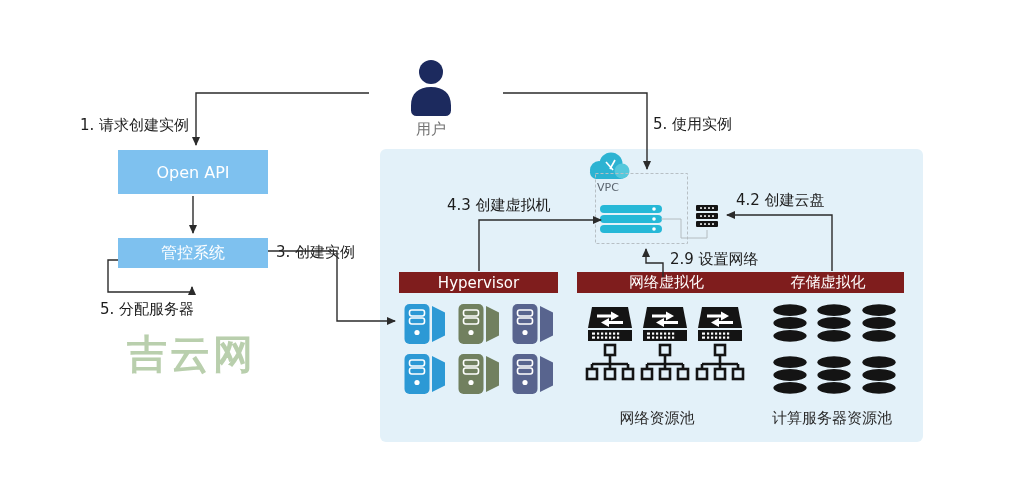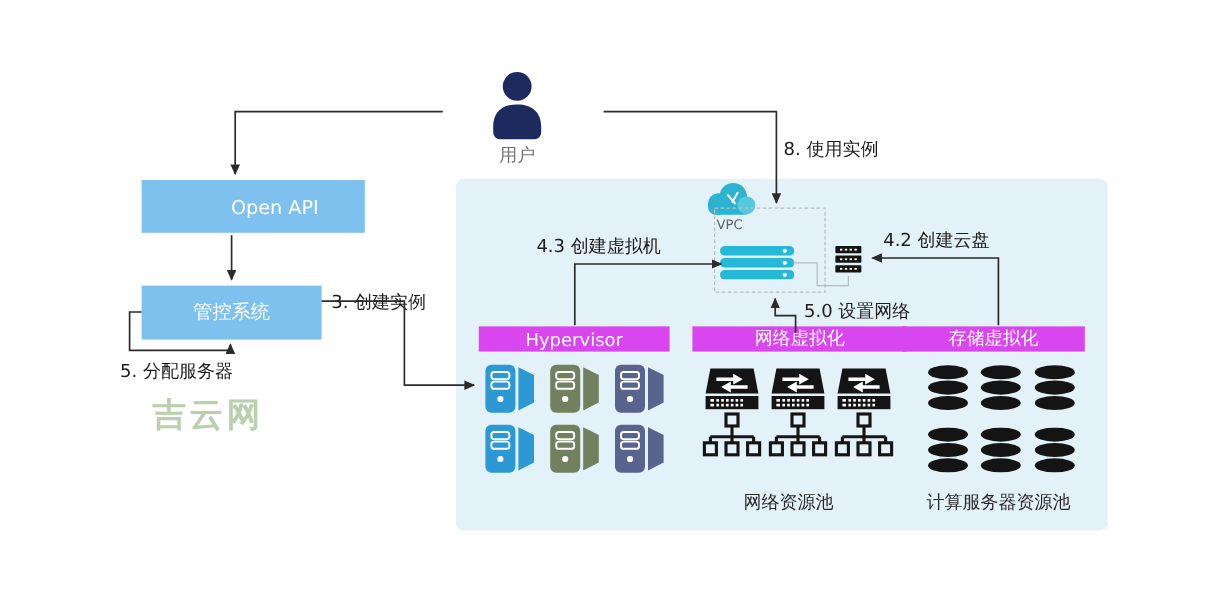--- a/index.html
+++ b/index.html
@@ -2,35 +2,35 @@
 <html><head>
 <meta charset="utf-8">
 <style>
   html,body{margin:0;padding:0;background:#fff;}
   .canvas{
     position:relative;width:1025px;height:500px;background:#ffffff;overflow:hidden;
     font-family:"DejaVu Sans","Liberation Sans",sans-serif;color:#1f1f1f;
   }
   .abs{position:absolute;}
   .watermark{
-    left:127px;top:327px;font-size:28px;font-weight:bold;color:#b9cfad;
+    left:127px;top:327px;font-size:40px;font-weight:bold;color:#b9cfad;
     letter-spacing:3px;user-select:none;
   }
   .panel{
     left:380px;top:149px;width:543px;height:293px;background:#e3f1f9;border-radius:6px;
   }
   .step-label{font-size:15px;color:#1c1c1c;white-space:nowrap;}
   .node{
     width:150px;height:44px;background:#7ec1ef;color:#ffffff;font-size:16px;
     display:flex;align-items:center;justify-content:center;white-space:nowrap;
   }
-  .node.open-api{left:118px;top:150px;padding-left:36px;}
-  .node.control{left:118px;top:238px;height:45px;}
+  .node.open-api{left:118px;top:150px;}
+  .node.control{left:118px;top:238px;height:30px;}
   .bar{
-    top:272px;height:21px;background:#d946ef;color:#ffffff;font-size:15px;
+    top:272px;height:21px;background:#7f1d1d;color:#ffffff;font-size:15px;
     display:flex;align-items:center;justify-content:center;white-space:nowrap;
   }
   .bar.hypervisor{left:399px;width:159px;}
   .bar.network{left:577px;width:179px;}
   .bar.storage{left:752px;width:152px;}
   .pool-label{top:409px;font-size:15px;color:#2a2a2a;transform:translateX(-50%);white-space:nowrap;}
   .user-label{left:431px;top:120px;font-size:15px;color:#737373;transform:translateX(-50%);}
   .vpc-label{left:597px;top:181px;font-size:11px;color:#5b646e;}
   .overlay{left:0;top:0;pointer-events:none;}
 </style>
@@ -92,25 +92,26 @@
   <div class="abs panel"></div>
 
   <svg class="abs" style="left:407px;top:59px" width="48" height="58" viewBox="0 0 48 58">
     <g fill="#1c2a5e">
       <circle cx="24" cy="13" r="12"></circle>
       <path d="M24 28 c-12.5 0 -20 6.5 -20 18.5 v5 a5.5 5.5 0 0 0 5.5 5.5 h29 a5.5 5.5 0 0 0 5.5 -5.5 v-5 c0 -12 -7.5 -18.5 -20 -18.5 z"></path>
     </g>
   </svg>
   <div class="abs user-label">用户</div>
 
+  <div class="abs step-label" style="left:80px;top:116px">1. 请求创建实例</div>
   <div class="abs node open-api">Open API</div>
   <div class="abs node control">管控系统</div>
   <div class="abs step-label" style="left:100px;top:300px">5. 分配服务器</div>
   <div class="abs step-label" style="left:276px;top:243px">3. 创建实例</div>
-  <div class="abs step-label" style="left:653px;top:115px">8. 使用实例</div>
+  <div class="abs step-label" style="left:653px;top:115px">5. 使用实例</div>
 
   <svg class="abs" style="left:586px;top:149px" width="44" height="33" viewBox="0 0 44 33">
     <g fill="#2db3d2">
       <circle cx="13" cy="21" r="9"></circle>
       <circle cx="25" cy="15" r="11.5"></circle>
       <rect x="4" y="17" width="37" height="13" rx="6.5"></rect>
     </g>
     <circle cx="36" cy="22" r="7.5" fill="#55c8dc"></circle>
     <g stroke="#ffffff" stroke-width="1.6" fill="none">
       <path d="M20 13 l7 8"></path>
@@ -148,21 +149,21 @@
         <rect x="12" y="10.3" width="2" height="1.5"></rect>
         <rect x="16" y="10.3" width="2" height="1.5"></rect>
       <rect x="4" y="18.3" width="2" height="1.5"></rect>
         <rect x="8" y="18.3" width="2" height="1.5"></rect>
         <rect x="12" y="18.3" width="2" height="1.5"></rect>
         <rect x="16" y="18.3" width="2" height="1.5"></rect>
     </g>
   </svg>
 
   <div class="abs step-label" style="left:447px;top:196px">4.3 创建虚拟机</div>
-  <div class="abs step-label" style="left:670px;top:250px">5.0 设置网络</div>
+  <div class="abs step-label" style="left:670px;top:250px">2.9 设置网络</div>
   <div class="abs step-label" style="left:736px;top:191px">4.2 创建云盘</div>
 
   <div class="abs bar hypervisor">Hypervisor</div>
   <div class="abs bar network">网络虚拟化</div>
   <div class="abs bar storage">存储虚拟化</div>
 
   <svg class="abs" style="left:404px;top:303px" width="48" height="42" fill="#2c99d5">
       <use href="#sym-server"></use>
     </svg>
   <svg class="abs" style="left:458px;top:303px" width="48" height="42" fill="#71805f">

